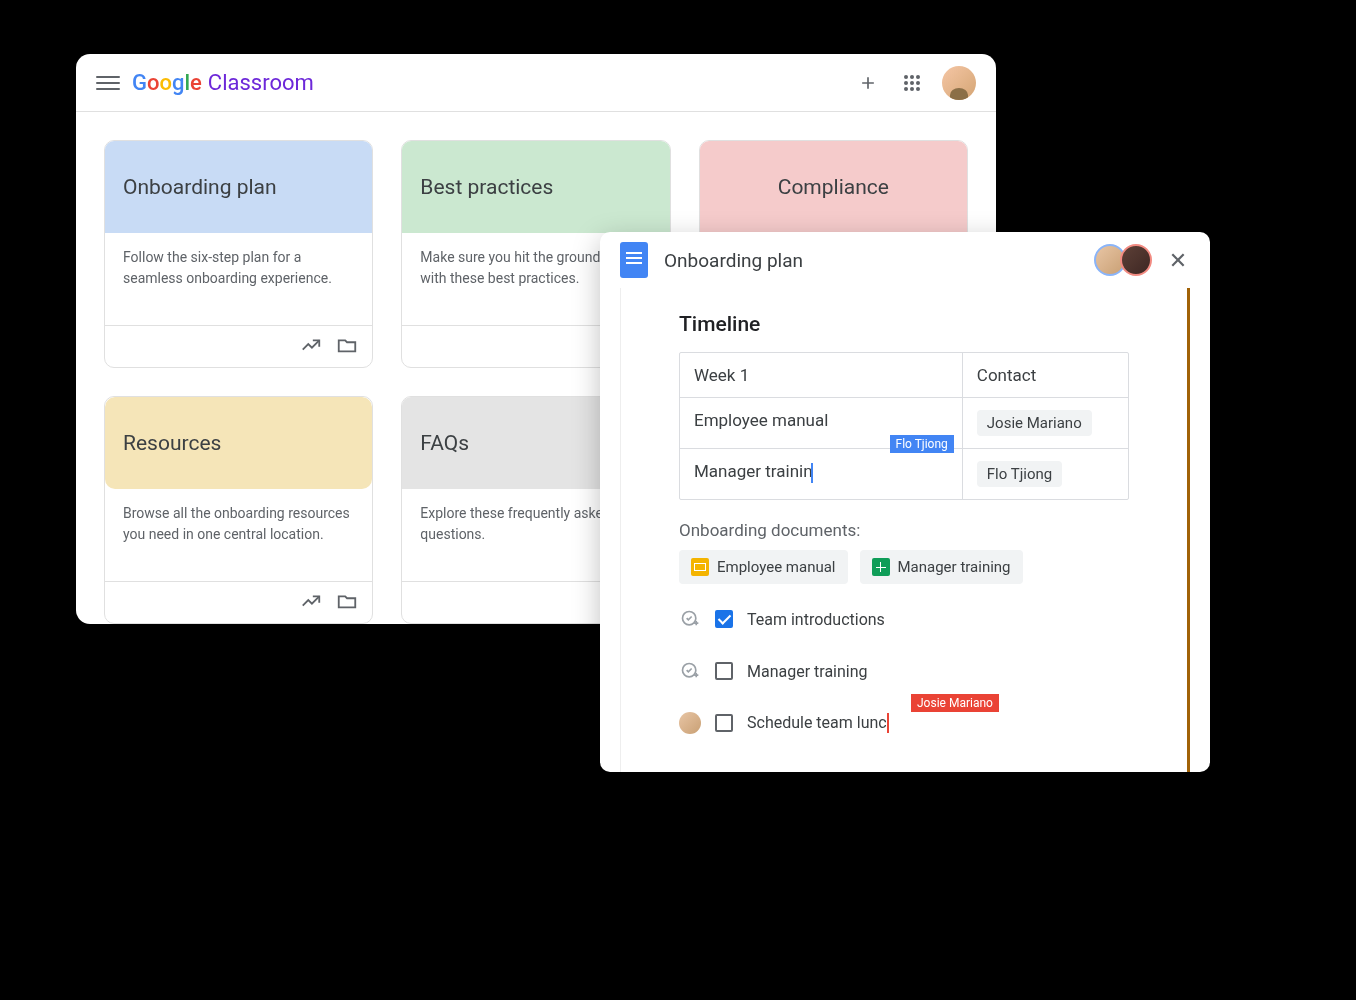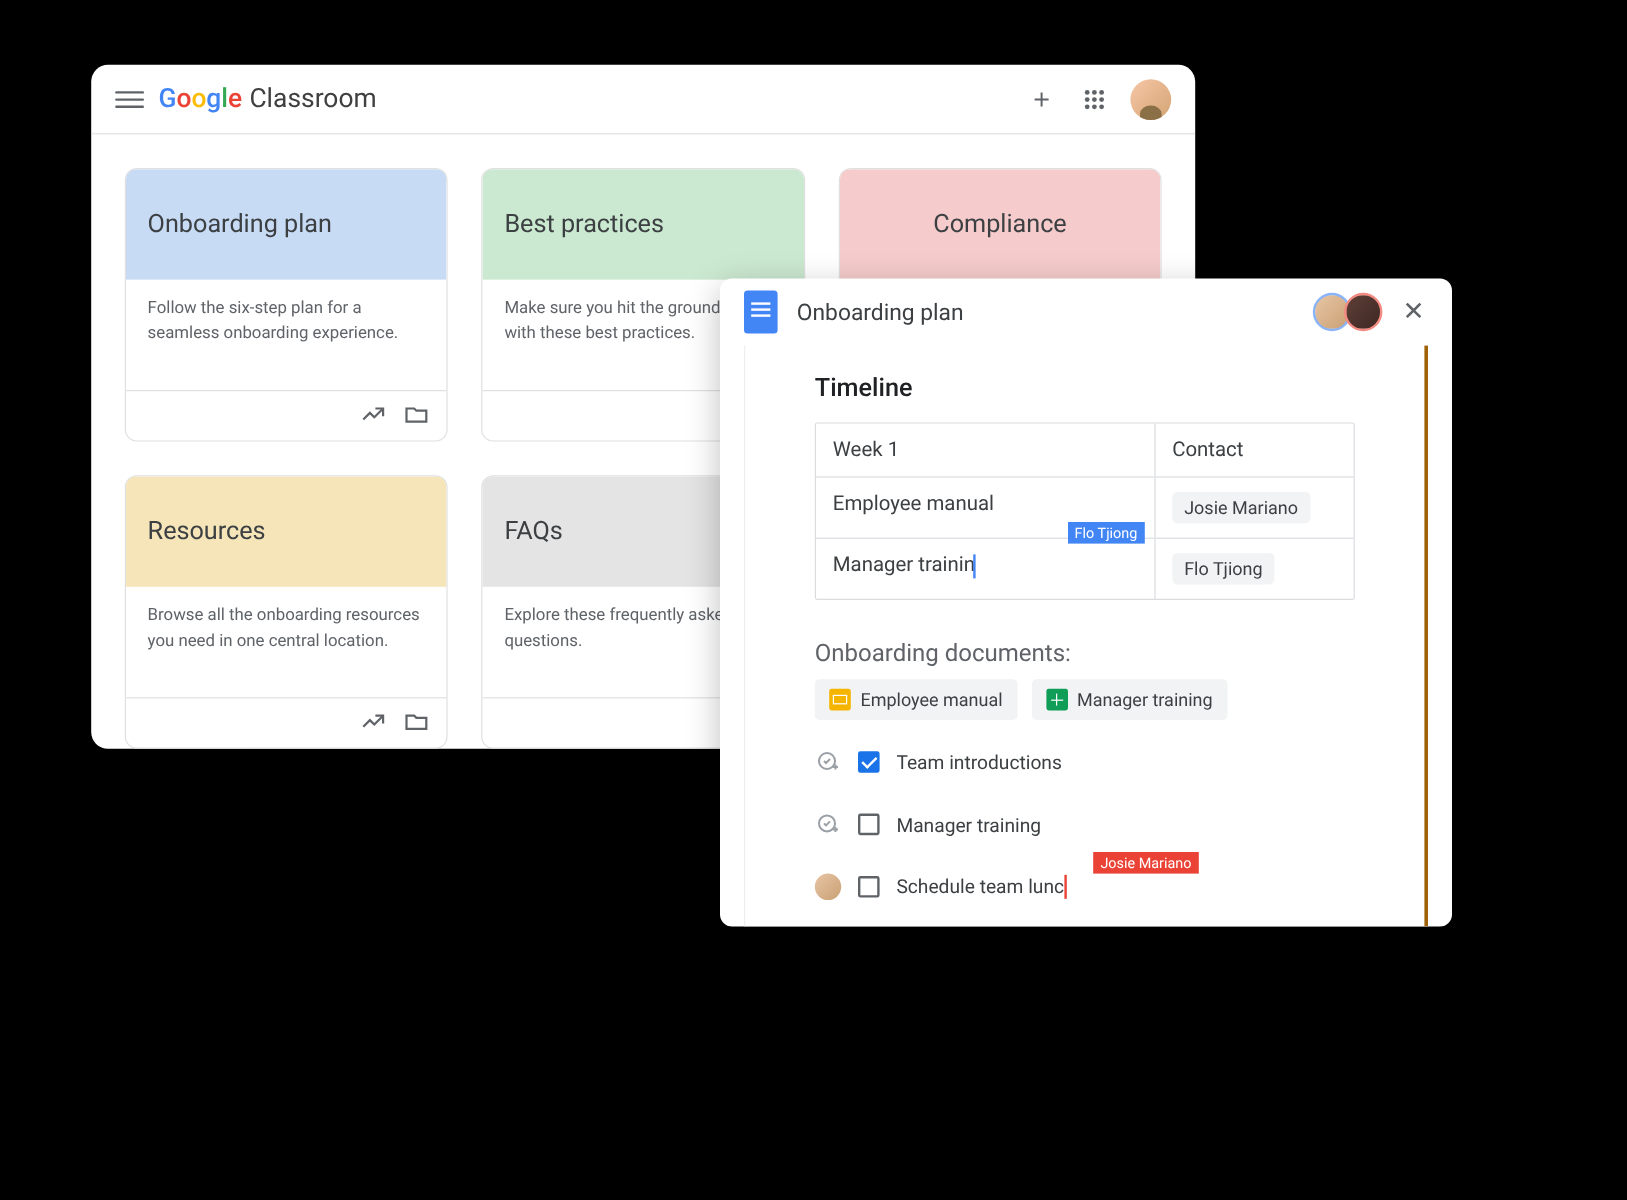--- a/index.html
+++ b/index.html
@@ -47,21 +47,21 @@
       font-size: 22px;
       font-weight: 500;
       margin-right: 6px;
     }
     .g-blue { color: #4285f4; }
     .g-red { color: #ea4335; }
     .g-yellow { color: #fbbc05; }
     .g-green { color: #34a853; }
     .classroom-title {
       font-size: 22px;
-      color: #404040;
+      color: #6d28d9;
       font-weight: 400;
     }
     .header-spacer { flex: 1; }
     .header-icon {
       width: 24px;
       height: 24px;
       margin: 0 10px;
       cursor: pointer;
       color: #5f6368;
       display: flex;
@@ -130,21 +130,21 @@
       height: 42px;
     }
     .card-footer-icon {
       width: 22px;
       height: 22px;
       color: #5f6368;
     }
     .bg-blue { background: #c8dbf5; }
     .bg-green { background: #cbe8d0; }
     .bg-pink { background: #f5cbcb; justify-content: center; }
-    .bg-yellow { background: #f5e5b8; }
+    .bg-yellow { background: #f5e5b8; border-radius: 10px; }
     .bg-gray { background: #e4e4e4; }
 
     
     .docs-window {
       position: absolute;
       left: 600px;
       top: 232px;
       width: 610px;
       height: 540px;
       background: #fff;
@@ -214,21 +214,21 @@
     }
     .timeline-title {
       font-size: 21px;
       font-weight: 500;
       color: #202124;
       margin-bottom: 16px;
     }
     .timeline-table {
       border: 1px solid #dadce0;
       border-radius: 2px;
-      margin-bottom: 32px;
+      margin-bottom: 20px;
     }
     .table-row {
       display: flex;
       border-bottom: 1px solid #dadce0;
     }
     .table-row:last-child { border-bottom: none; }
     .table-cell {
       padding: 12px 14px;
       font-size: 17px;
       color: #3c4043;
@@ -266,21 +266,21 @@
       margin-left: -2px;
     }
     .cursor-line-red {
       width: 2px;
       height: 20px;
       background: #ea4335;
       display: inline-block;
       vertical-align: middle;
     }
     .section-label {
-      font-size: 20px;
+      font-size: 17px;
       color: #5f6368;
       margin-bottom: 10px;
     }
     .doc-chips {
       display: flex;
       gap: 12px;
       margin-bottom: 24px;
     }
     .doc-chip {
       background: #f1f3f4;

